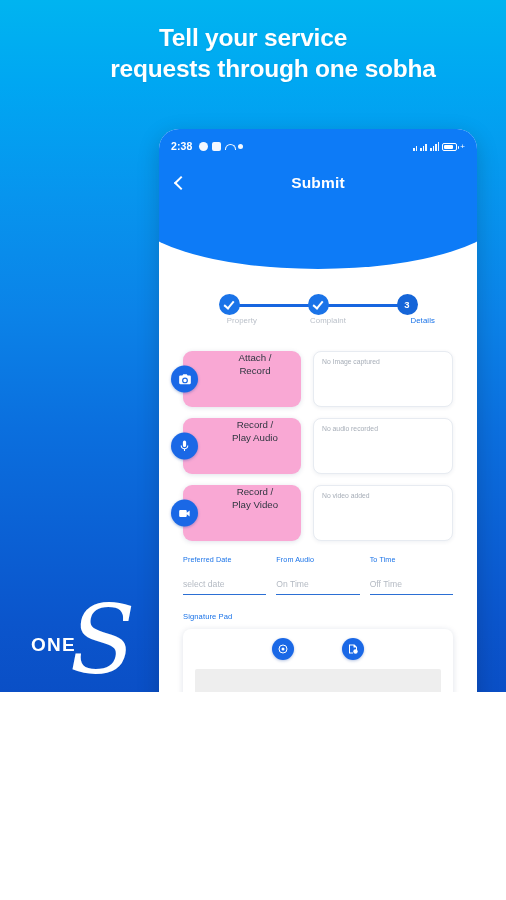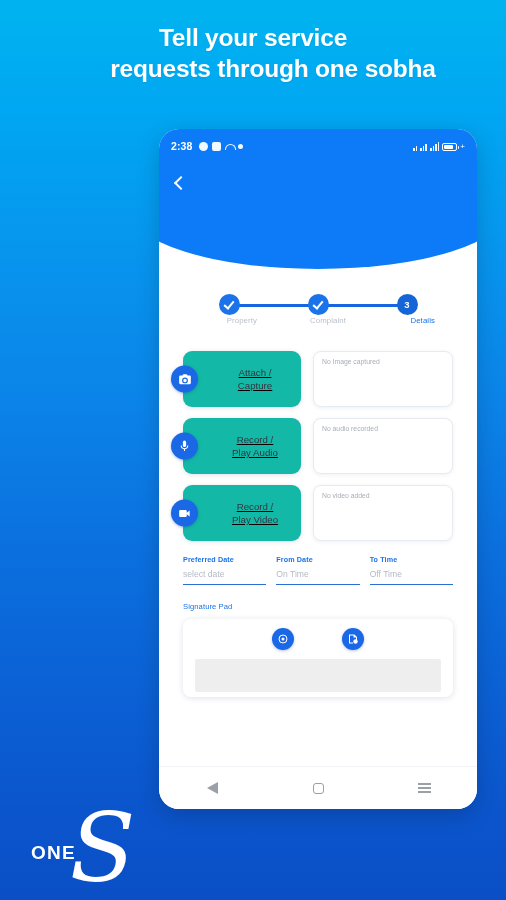--- a/index.html
+++ b/index.html
@@ -7,21 +7,21 @@
   html, body {
     width: 506px;
     height: 900px;
     overflow: hidden;
     font-family: "Liberation Sans", sans-serif;
   }
 
   .screen {
     position: relative;
     width: 506px;
-    height: 900px;
+    height: 692px;
     background: linear-gradient(180deg,
         #00B4F0 0%,
         #00A7F2 12%,
         #0795EE 28%,
         #0B83E8 45%,
         #0B6FDE 62%,
         #0B60D4 78%,
         #0B55CC 90%,
         #0A4FC6 100%);
     overflow: hidden;
@@ -238,28 +238,26 @@
   .media-row {
     display: flex;
     align-items: stretch;
     gap: 12px;
     margin-bottom: 11px;
     height: 56px;
   }
   .media-btn {
     position: relative;
     width: 118px;
-    background: #14b8a6;
+    background: #f9a8d4;
     border-radius: 9px;
     box-shadow: 0 1px 5px rgba(20,40,90,0.13);
     display: flex;
-    align-items: center;
     padding-left: 30px;
     cursor: pointer;
-    text-decoration: underline;
   }
   .media-ico {
     position: absolute;
     left: -12px;
     top: 50%;
     transform: translateY(-50%);
     width: 27px; height: 27px;
     border-radius: 50%;
     background: #1a68e6;
     display: flex; align-items: center; justify-content: center;
@@ -288,23 +286,22 @@
   
   .dt-row {
     display: flex;
     gap: 10px;
     margin-top: 14px;
   }
   .dt-field { flex: 1; }
   .dt-label {
     font-size: 7.2px;
     color: #1a73e8;
-    margin-bottom: 5px;
+    margin-bottom: 15px;
     letter-spacing: 0.1px;
-    font-weight: bold;
   }
   .dt-input {
     font-size: 8.6px;
     color: #b4bac3;
     padding-bottom: 5px;
     border-bottom: 1.3px solid #2b6fd4;
     cursor: text;
   }
 
   
@@ -441,20 +438,21 @@
               <span></span>
             </span>
           <span class="plus">+</span>
         </span>
       </div>
 
       <div class="titlebar">
         <div class="back-btn">
           <div class="back-chev"></div>
         </div>
+        <div class="app-title">Submit</div>
       </div>
     </div>
 
     <div class="app-body">
 
       <div class="stepper">
         <div class="step-line"></div>
         <div class="steps">
 
           <div class="step">
@@ -485,21 +483,21 @@
 
         <div class="media-row">
           <div class="media-btn">
             <span class="media-ico">
               <svg width="14" height="14" viewBox="0 0 24 24" fill="#ffffff">
                 <path d="M9 3l-1.5 2H4a2 2 0 00-2 2v11a2 2 0 002 2h16a2 2 0 002-2V7a2 2 0 00-2-2h-3.5L15 3H9zm3 5.5a5 5 0 110 10 5 5 0 010-10zm0 2a3 3 0 100 6 3 3 0 000-6z"></path>
               </svg>
             </span>
             <span class="media-label">
               <span>Attach /</span><br>
-              <span>Capture</span>
+              <span>Record</span>
             </span>
           </div>
           <div class="media-status">No Image captured</div>
         </div>
 
         <div class="media-row">
           <div class="media-btn">
             <span class="media-ico">
               <svg width="13" height="13" viewBox="0 0 24 24" fill="#ffffff">
                 <path d="M12 14a3 3 0 003-3V5a3 3 0 10-6 0v6a3 3 0 003 3zm5-3a5 5 0 01-10 0H5a7 7 0 006 6.92V21h2v-3.08A7 7 0 0019 11h-2z"></path>
@@ -529,21 +527,21 @@
         </div>
 
       </div>
 
       <div class="dt-row">
         <div class="dt-field">
           <div class="dt-label">Preferred Date</div>
           <div class="dt-input">select date</div>
         </div>
         <div class="dt-field">
-          <div class="dt-label">From Date</div>
+          <div class="dt-label">From Audio</div>
           <div class="dt-input">On Time</div>
         </div>
         <div class="dt-field">
           <div class="dt-label">To Time</div>
           <div class="dt-input">Off Time</div>
         </div>
       </div>
 
       <div class="sig-label">Signature Pad</div>
       <div class="sig-card">

